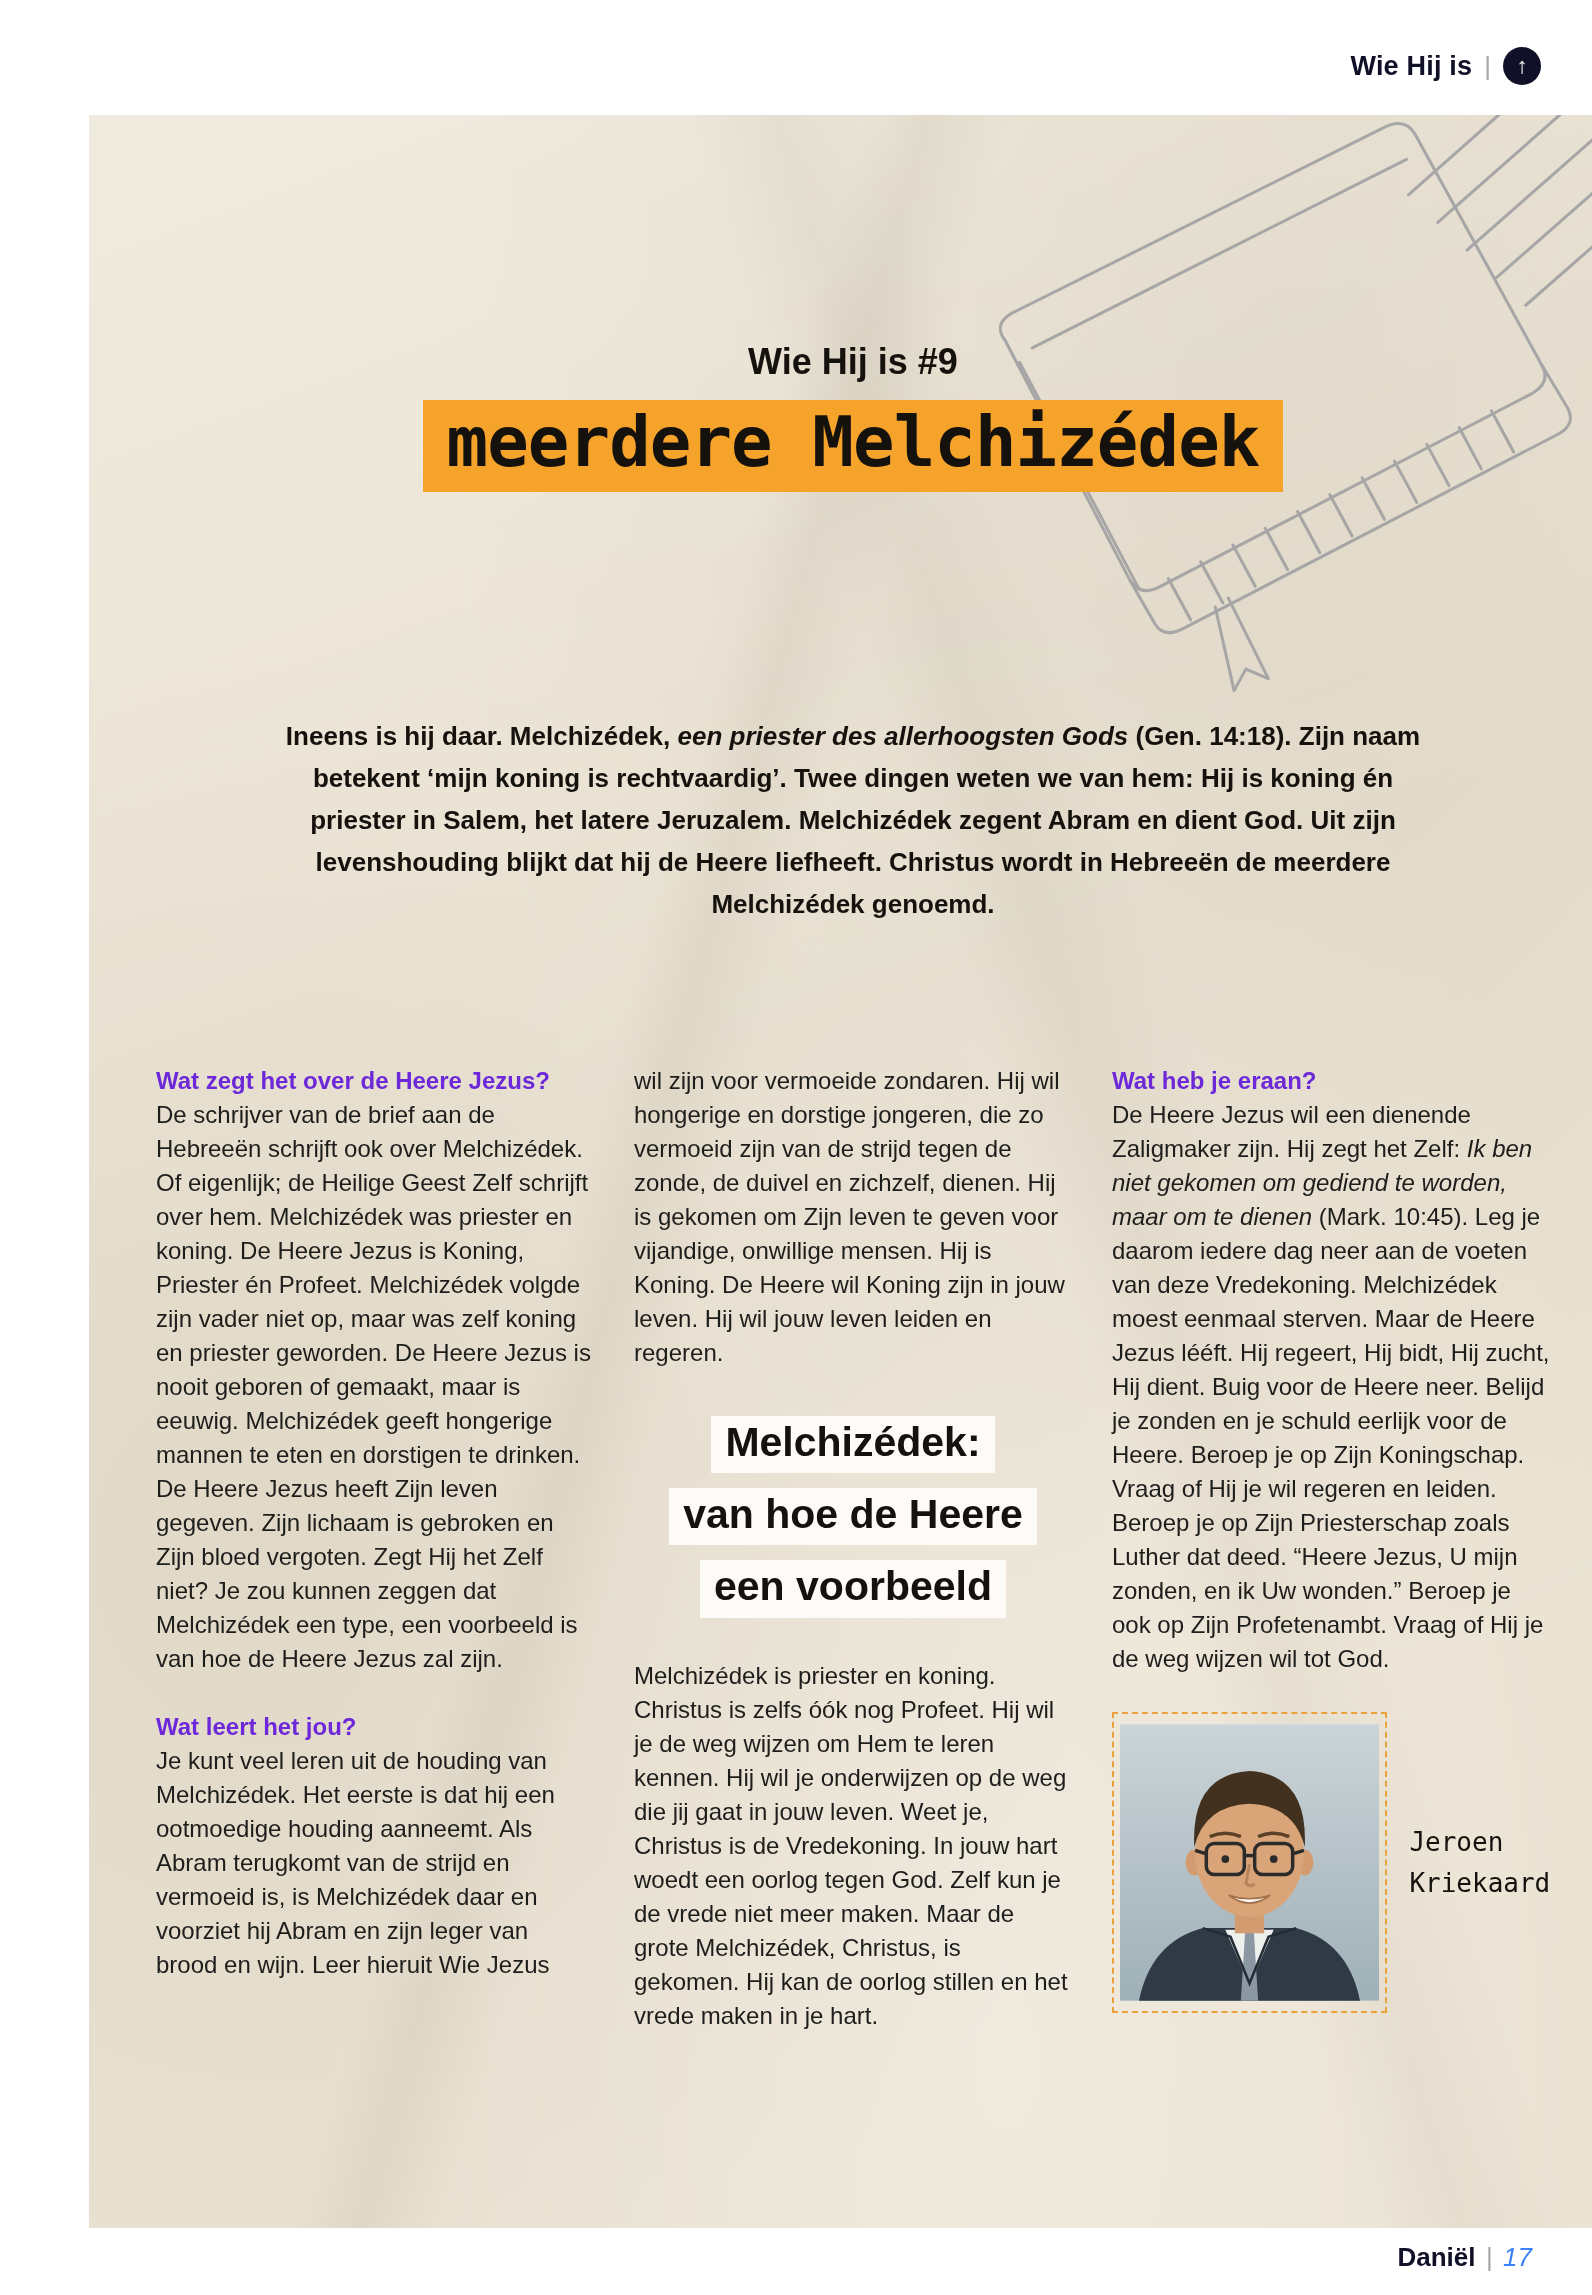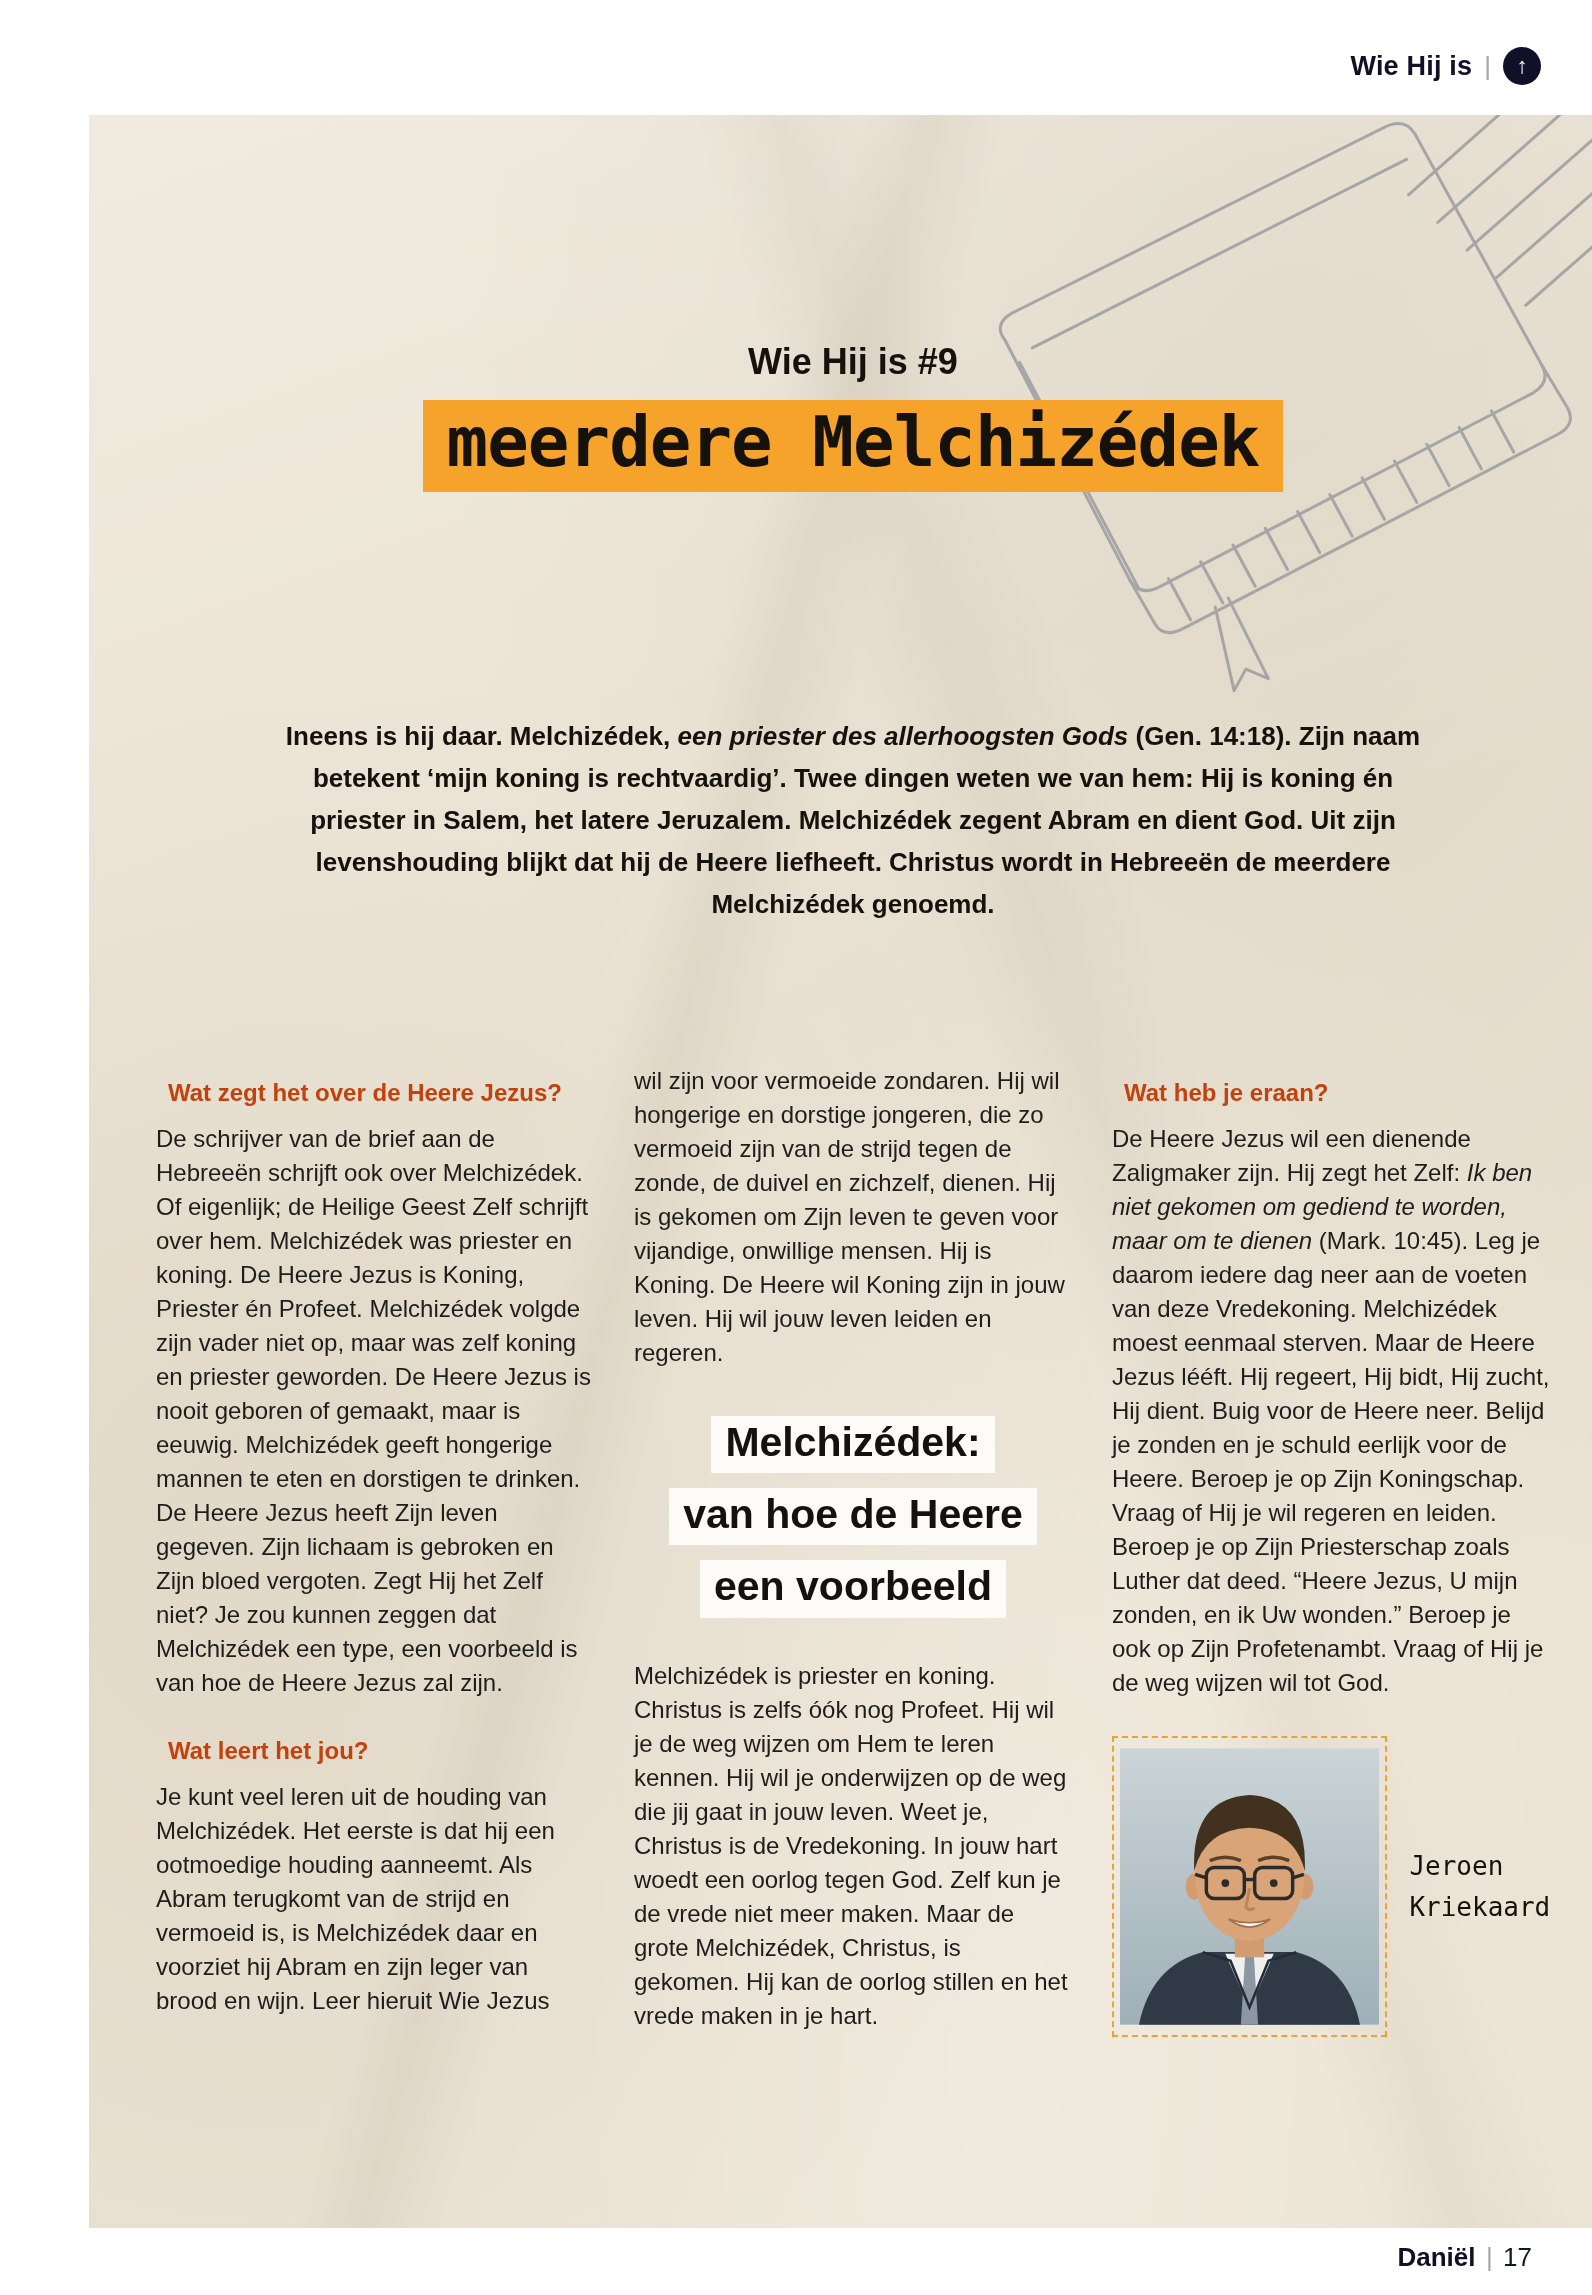--- a/index.html
+++ b/index.html
@@ -71,21 +71,21 @@
     color:#15120e; z-index:2;
   }
   .intro em { font-style:italic; }
 
   
   .columns {
     position:absolute; top:949px; left:67px; right:67px;
     display:flex; gap:40px; z-index:2;
   }
   .col { flex:1; min-width:0; }
-  .col-heading { font-size:24px; font-weight:700; margin:12px; line-height:34px; color:#c2410c; }
+  .col-heading { font-size:24px; font-weight:700; margin:0; line-height:34px; color:#6d28d9; }
   .spaced { margin-top:34px; }
   .body-text { font-size:24px; line-height:34px; margin:0; color:#1d1d1b; }
   .body-text em { font-style:italic; }
 
   
   .pullquote { text-align:center; padding:31px 0 26px; }
   .pq-row { margin:15px 0; line-height:1; }
   .pq-line {
     display:inline-block;
     background:#FCFBF7;
@@ -104,21 +104,21 @@
   }
 
   
   .page-footer {
     position:absolute; right:60px; top:2242px;
     display:flex; align-items:baseline; gap:10.4px;
     font-size:26px; z-index:5;
   }
   .footer-mag { font-weight:700; color:#101028; }
   .footer-sep { color:#a6a6a6; }
-  .footer-page { font-weight:400; color:#0f172a; }
+  .footer-page { font-weight:400; color:#3b82f6;font-style:italic; }
 </style>
 </head>
 <body>
 
 <header class="page-header">
   <span class="header-label">Wie Hij is</span>
   <span class="header-sep">|</span>
   <span class="header-icon">
       <span>↑</span>
     </span>

